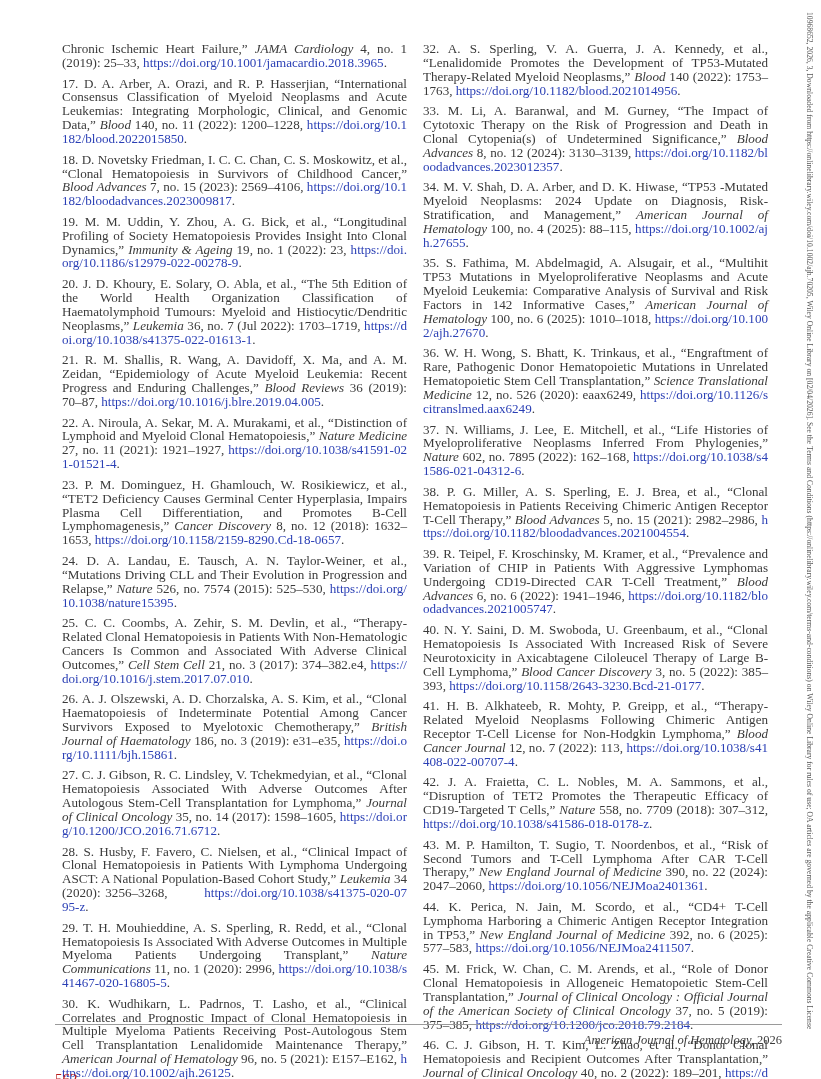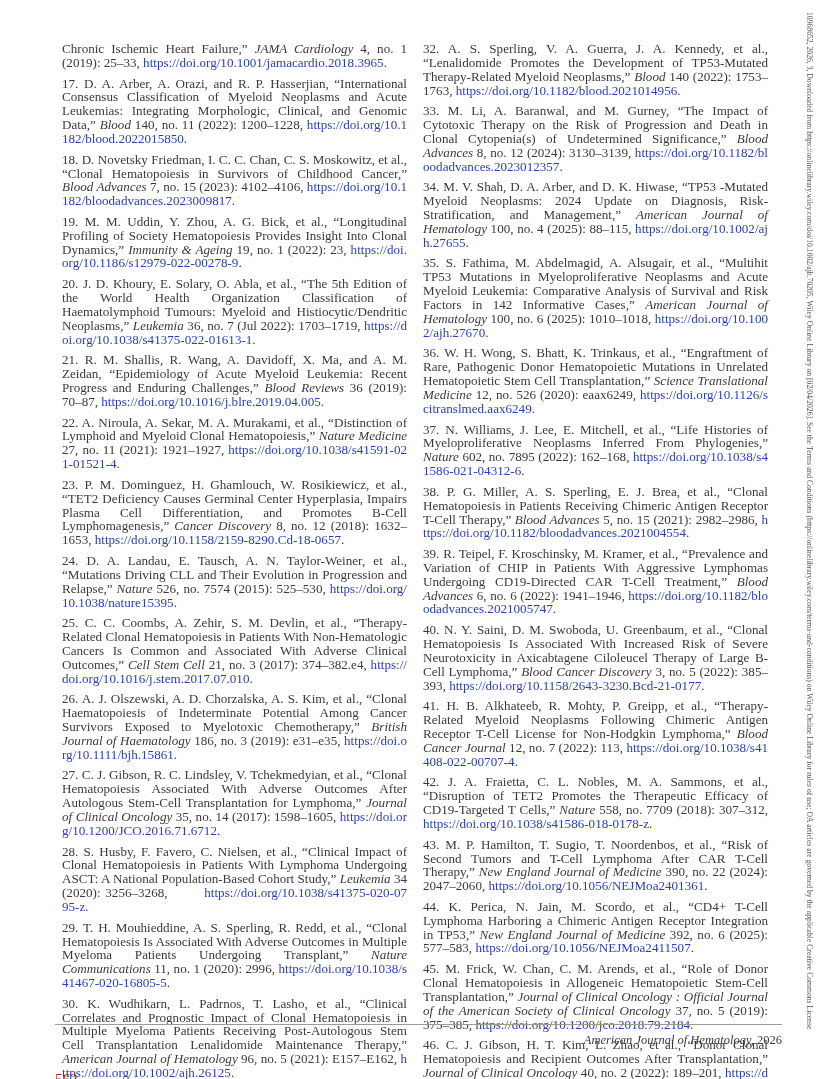--- a/index.html
+++ b/index.html
@@ -85,21 +85,21 @@
     }
   </style>
 </head>
 <body>
 
 <div class="page">
 
   <div class="col col-left">
       <p class="ref"><span>Chronic Ischemic Heart Failure,” </span><i>JAMA Cardiology</i><span> 4, no. 1 (2019): 25–33, </span><a href="#" style="color: rgb(42, 63, 181);">https://doi.org/10.1001/jamacardio.2018.3965</a><span>.</span></p>
       <p class="ref"><span>17.</span><span> D. A. Arber, A. Orazi, and R. P. Hasserjian, “International Consensus Classification of Myeloid Neoplasms and Acute Leukemias: Integrating Morphologic, Clinical, and Genomic Data,” </span><i>Blood</i><span> 140, no. 11 (2022): 1200–1228, </span><a href="#" style="color: rgb(42, 63, 181);">https://doi.org/10.1182/blood.2022015850</a><span>.</span></p>
-      <p class="ref"><span>18.</span><span> D. Novetsky Friedman, I. C. C. Chan, C. S. Moskowitz, et al., “Clonal Hematopoiesis in Survivors of Childhood Cancer,” </span><i>Blood Advances</i><span> 7, no. 15 (2023): 4102–4106, </span><a href="#" style="color: rgb(42, 63, 181);">https://doi.org/10.1182/bloodadvances.2023009817</a><span>.</span></p>
+      <p class="ref"><span>18.</span><span> D. Novetsky Friedman, I. C. C. Chan, C. S. Moskowitz, et al., “Clonal Hematopoiesis in Survivors of Childhood Cancer,” </span><i>Blood Advances</i><span> 7, no. 15 (2023): 2569–4106, </span><a href="#" style="color: rgb(42, 63, 181);">https://doi.org/10.1182/bloodadvances.2023009817</a><span>.</span></p>
       <p class="ref"><span>19.</span><span> M. M. Uddin, Y. Zhou, A. G. Bick, et al., “Longitudinal Profiling of Society Hematopoiesis Provides Insight Into Clonal Dynamics,” </span><i>Immunity &amp; Ageing</i><span> 19, no. 1 (2022): 23, </span><a href="#" style="color: rgb(42, 63, 181);">https://doi.org/10.1186/s12979-022-00278-9</a><span>.</span></p>
       <p class="ref"><span>20.</span><span> J. D. Khoury, E. Solary, O. Abla, et al., “The 5th Edition of the World Health Organization Classification of Haematolymphoid Tumours: Myeloid and Histiocytic/Dendritic Neoplasms,” </span><i>Leukemia</i><span> 36, no. 7 (Jul 2022): 1703–1719, </span><a href="#" style="color: rgb(42, 63, 181);">https://doi.org/10.1038/s41375-022-01613-1</a><span>.</span></p>
       <p class="ref"><span>21.</span><span> R. M. Shallis, R. Wang, A. Davidoff, X. Ma, and A. M. Zeidan, “Epidemiology of Acute Myeloid Leukemia: Recent Progress and Enduring Challenges,” </span><i>Blood Reviews</i><span> 36 (2019): 70–87, </span><a href="#" style="color: rgb(42, 63, 181);">https://doi.org/10.1016/j.blre.2019.04.005</a><span>.</span></p>
       <p class="ref"><span>22.</span><span> A. Niroula, A. Sekar, M. A. Murakami, et al., “Distinction of Lymphoid and Myeloid Clonal Hematopoiesis,” </span><i>Nature Medicine</i><span> 27, no. 11 (2021): 1921–1927, </span><a href="#" style="color: rgb(42, 63, 181);">https://doi.org/10.1038/s41591-021-01521-4</a><span>.</span></p>
       <p class="ref"><span>23.</span><span> P. M. Dominguez, H. Ghamlouch, W. Rosikiewicz, et al., “TET2 Deficiency Causes Germinal Center Hyperplasia, Impairs Plasma Cell Differentiation, and Promotes B-Cell Lymphomagenesis,” </span><i>Cancer Discovery</i><span> 8, no. 12 (2018): 1632–1653, </span><a href="#" style="color: rgb(42, 63, 181);">https://doi.org/10.1158/2159-8290.Cd-18-0657</a><span>.</span></p>
       <p class="ref"><span>24.</span><span> D. A. Landau, E. Tausch, A. N. Taylor-Weiner, et al., “Mutations Driving CLL and Their Evolution in Progression and Relapse,” </span><i>Nature</i><span> 526, no. 7574 (2015): 525–530, </span><a href="#" style="color: rgb(42, 63, 181);">https://doi.org/10.1038/nature15395</a><span>.</span></p>
       <p class="ref"><span>25.</span><span> C. C. Coombs, A. Zehir, S. M. Devlin, et al., “Therapy-Related Clonal Hematopoiesis in Patients With Non-Hematologic Cancers Is Common and Associated With Adverse Clinical Outcomes,” </span><i>Cell Stem Cell</i><span> 21, no. 3 (2017): 374–382.e4, </span><a href="#" style="color: rgb(42, 63, 181);">https://doi.org/10.1016/j.stem.2017.07.010</a><span>.</span></p>
       <p class="ref"><span>26.</span><span> A. J. Olszewski, A. D. Chorzalska, A. S. Kim, et al., “Clonal Haematopoiesis of Indeterminate Potential Among Cancer Survivors Exposed to Myelotoxic Chemotherapy,” </span><i>British Journal of Haematology</i><span> 186, no. 3 (2019): e31–e35, </span><a href="#" style="color: rgb(42, 63, 181);">https://doi.org/10.1111/bjh.15861</a><span>.</span></p>
       <p class="ref"><span>27.</span><span> C. J. Gibson, R. C. Lindsley, V. Tchekmedyian, et al., “Clonal Hematopoiesis Associated With Adverse Outcomes After Autologous Stem-Cell Transplantation for Lymphoma,” </span><i>Journal of Clinical Oncology</i><span> 35, no. 14 (2017): 1598–1605, </span><a href="#" style="color: rgb(42, 63, 181);">https://doi.org/10.1200/JCO.2016.71.6712</a><span>.</span></p>
       <p class="ref"><span>28.</span><span> S. Husby, F. Favero, C. Nielsen, et al., “Clinical Impact of Clonal Hematopoiesis in Patients With Lymphoma Undergoing ASCT: A National Population-Based Cohort Study,” </span><i>Leukemia</i><span> 34 (2020): 3256–3268, </span><a href="#" style="color: rgb(42, 63, 181); margin-left: 32px;">https://doi.org/10.1038/s41375-020-0795-z</a><span>.</span></p>

